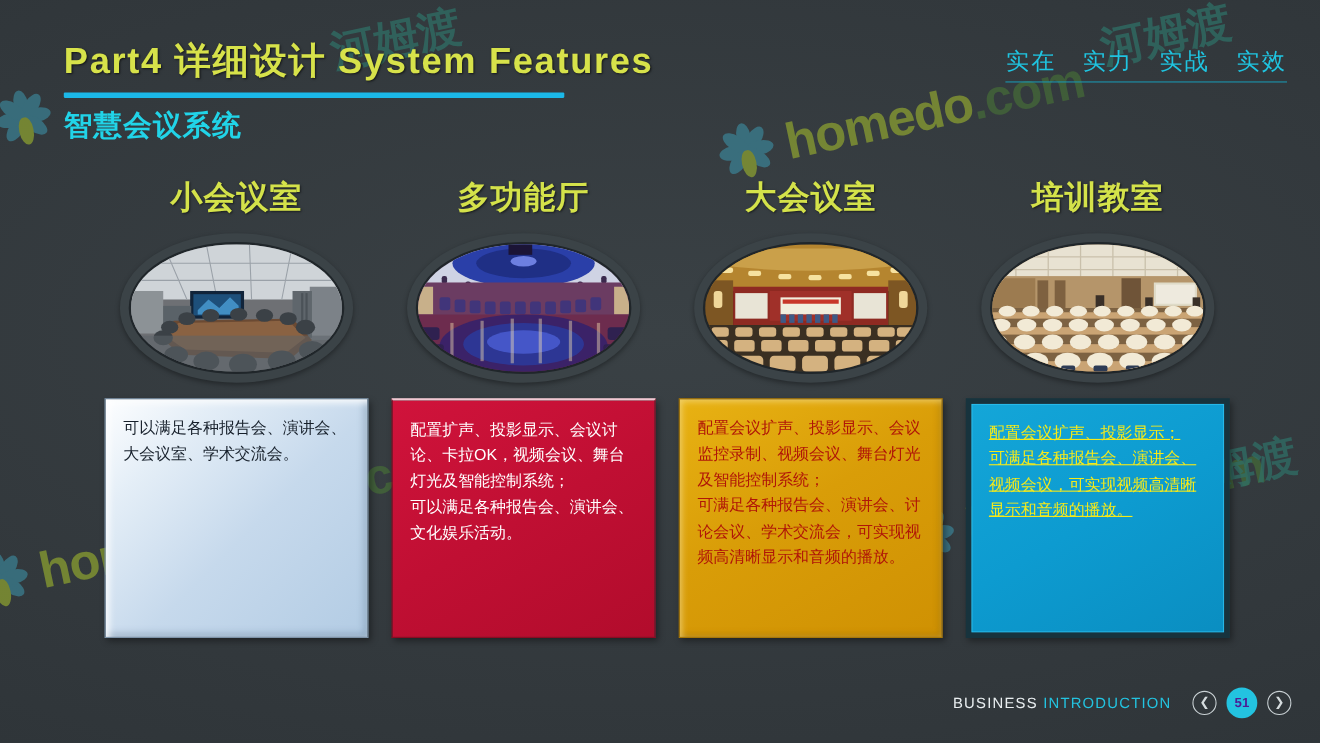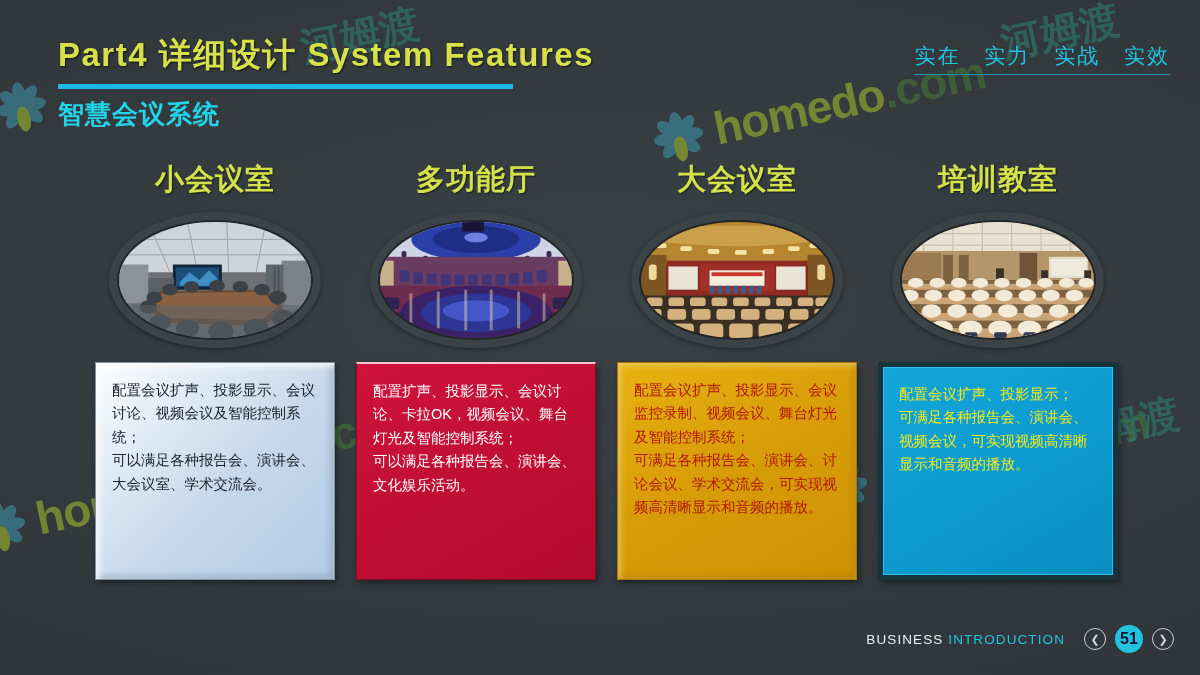--- a/index.html
+++ b/index.html
@@ -182,20 +182,21 @@
     color: #ffffff;
     border: 1px solid #8d0a22;
     border-top: 2px solid #f0c8d2;
     box-shadow: 2px 3px 6px rgba(0,0,0,.4);
   }
   .card-4 {
     background: linear-gradient(150deg, #14a6d8 0%, #0d9bd0 50%, #0a8ec1 100%);
     color: #f5ea1a;
     border: 5px solid #17333d;
     box-shadow: inset 0 0 0 1px #2fc0ee, 2px 3px 6px rgba(0,0,0,.4);
+    text-decoration: underline;
   }
 
   
   .footer {
     position: absolute;
     right: 26px; bottom: 22px;
     display: flex;
     align-items: center;
     gap: 9px;
   }
@@ -213,22 +214,22 @@
     border: 1.5px solid #c9d1d4;
     color: #d5dcde;
     font-size: 11px;
     display: flex; align-items: center; justify-content: center;
     line-height: 1;
   }
   .page-num {
     width: 28px; height: 28px;
     border-radius: 50%;
     background: #23c3e0;
-    color: #0f172a;
-    font-size: 16px;
+    color: #4c1d95;
+    font-size: 12px;
     font-weight: 600;
     display: flex; align-items: center; justify-content: center;
   }
 </style>
 </head>
 <body>
 
 <div class="slide">
 
   <div class="wm wm1">
@@ -343,21 +344,20 @@
               <ellipse cx="100" cy="66" rx="8" ry="6"></ellipse>
                 <ellipse cx="124" cy="67" rx="8" ry="6"></ellipse>
               <ellipse cx="146" cy="70" rx="8" ry="6"></ellipse>
                 <ellipse cx="162" cy="78" rx="9" ry="7"></ellipse>
             </g>
             <rect x="0" y="86" width="196" height="34" fill="#5d6469" opacity=".55"></rect>
           </svg>
         </div>
       </div>
       <div class="card card-1">
-        <p>配置会议扩声、投影显示、会议讨论、视频会议及智能控制系统；</p>
         <p>可以满足各种报告会、演讲会、大会议室、学术交流会。</p>
       </div>
     </div>
 
     <div class="col">
       <div class="col-head">多功能厅</div>
       <div class="oval-wrap">
         <div class="oval-ring"></div>
         <div class="oval">
           <svg viewBox="0 0 196 120" preserveAspectRatio="none">

